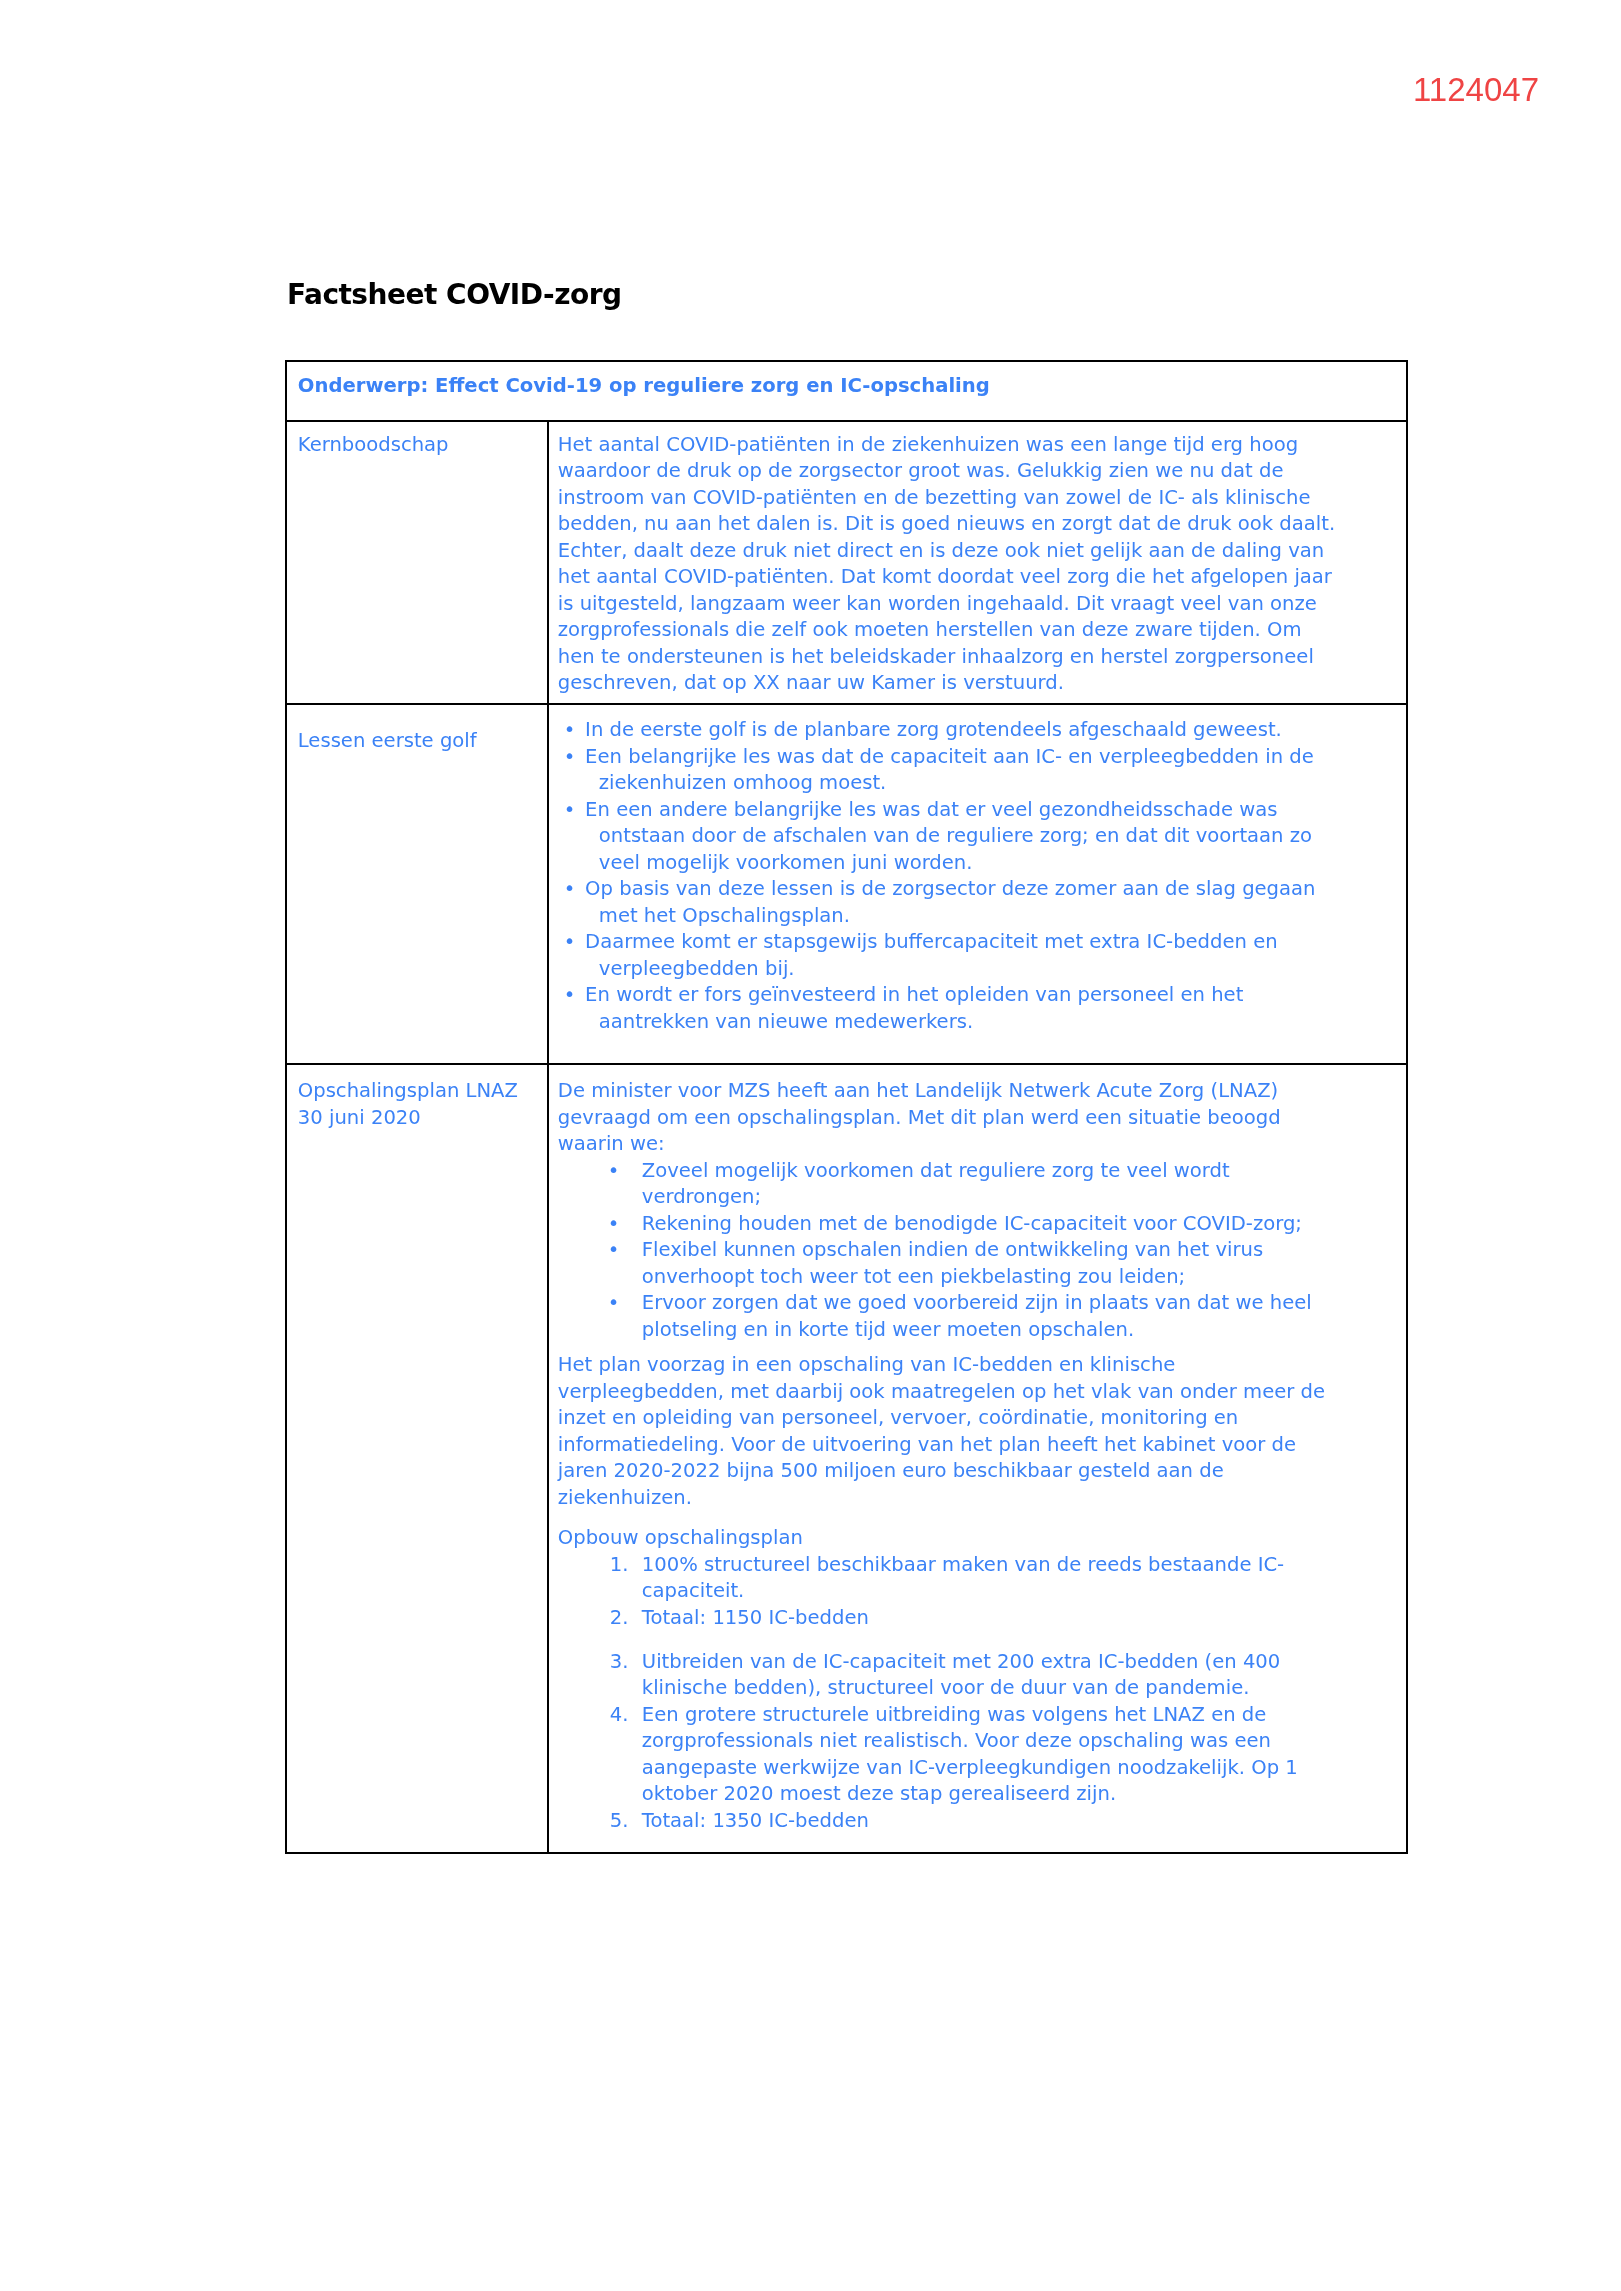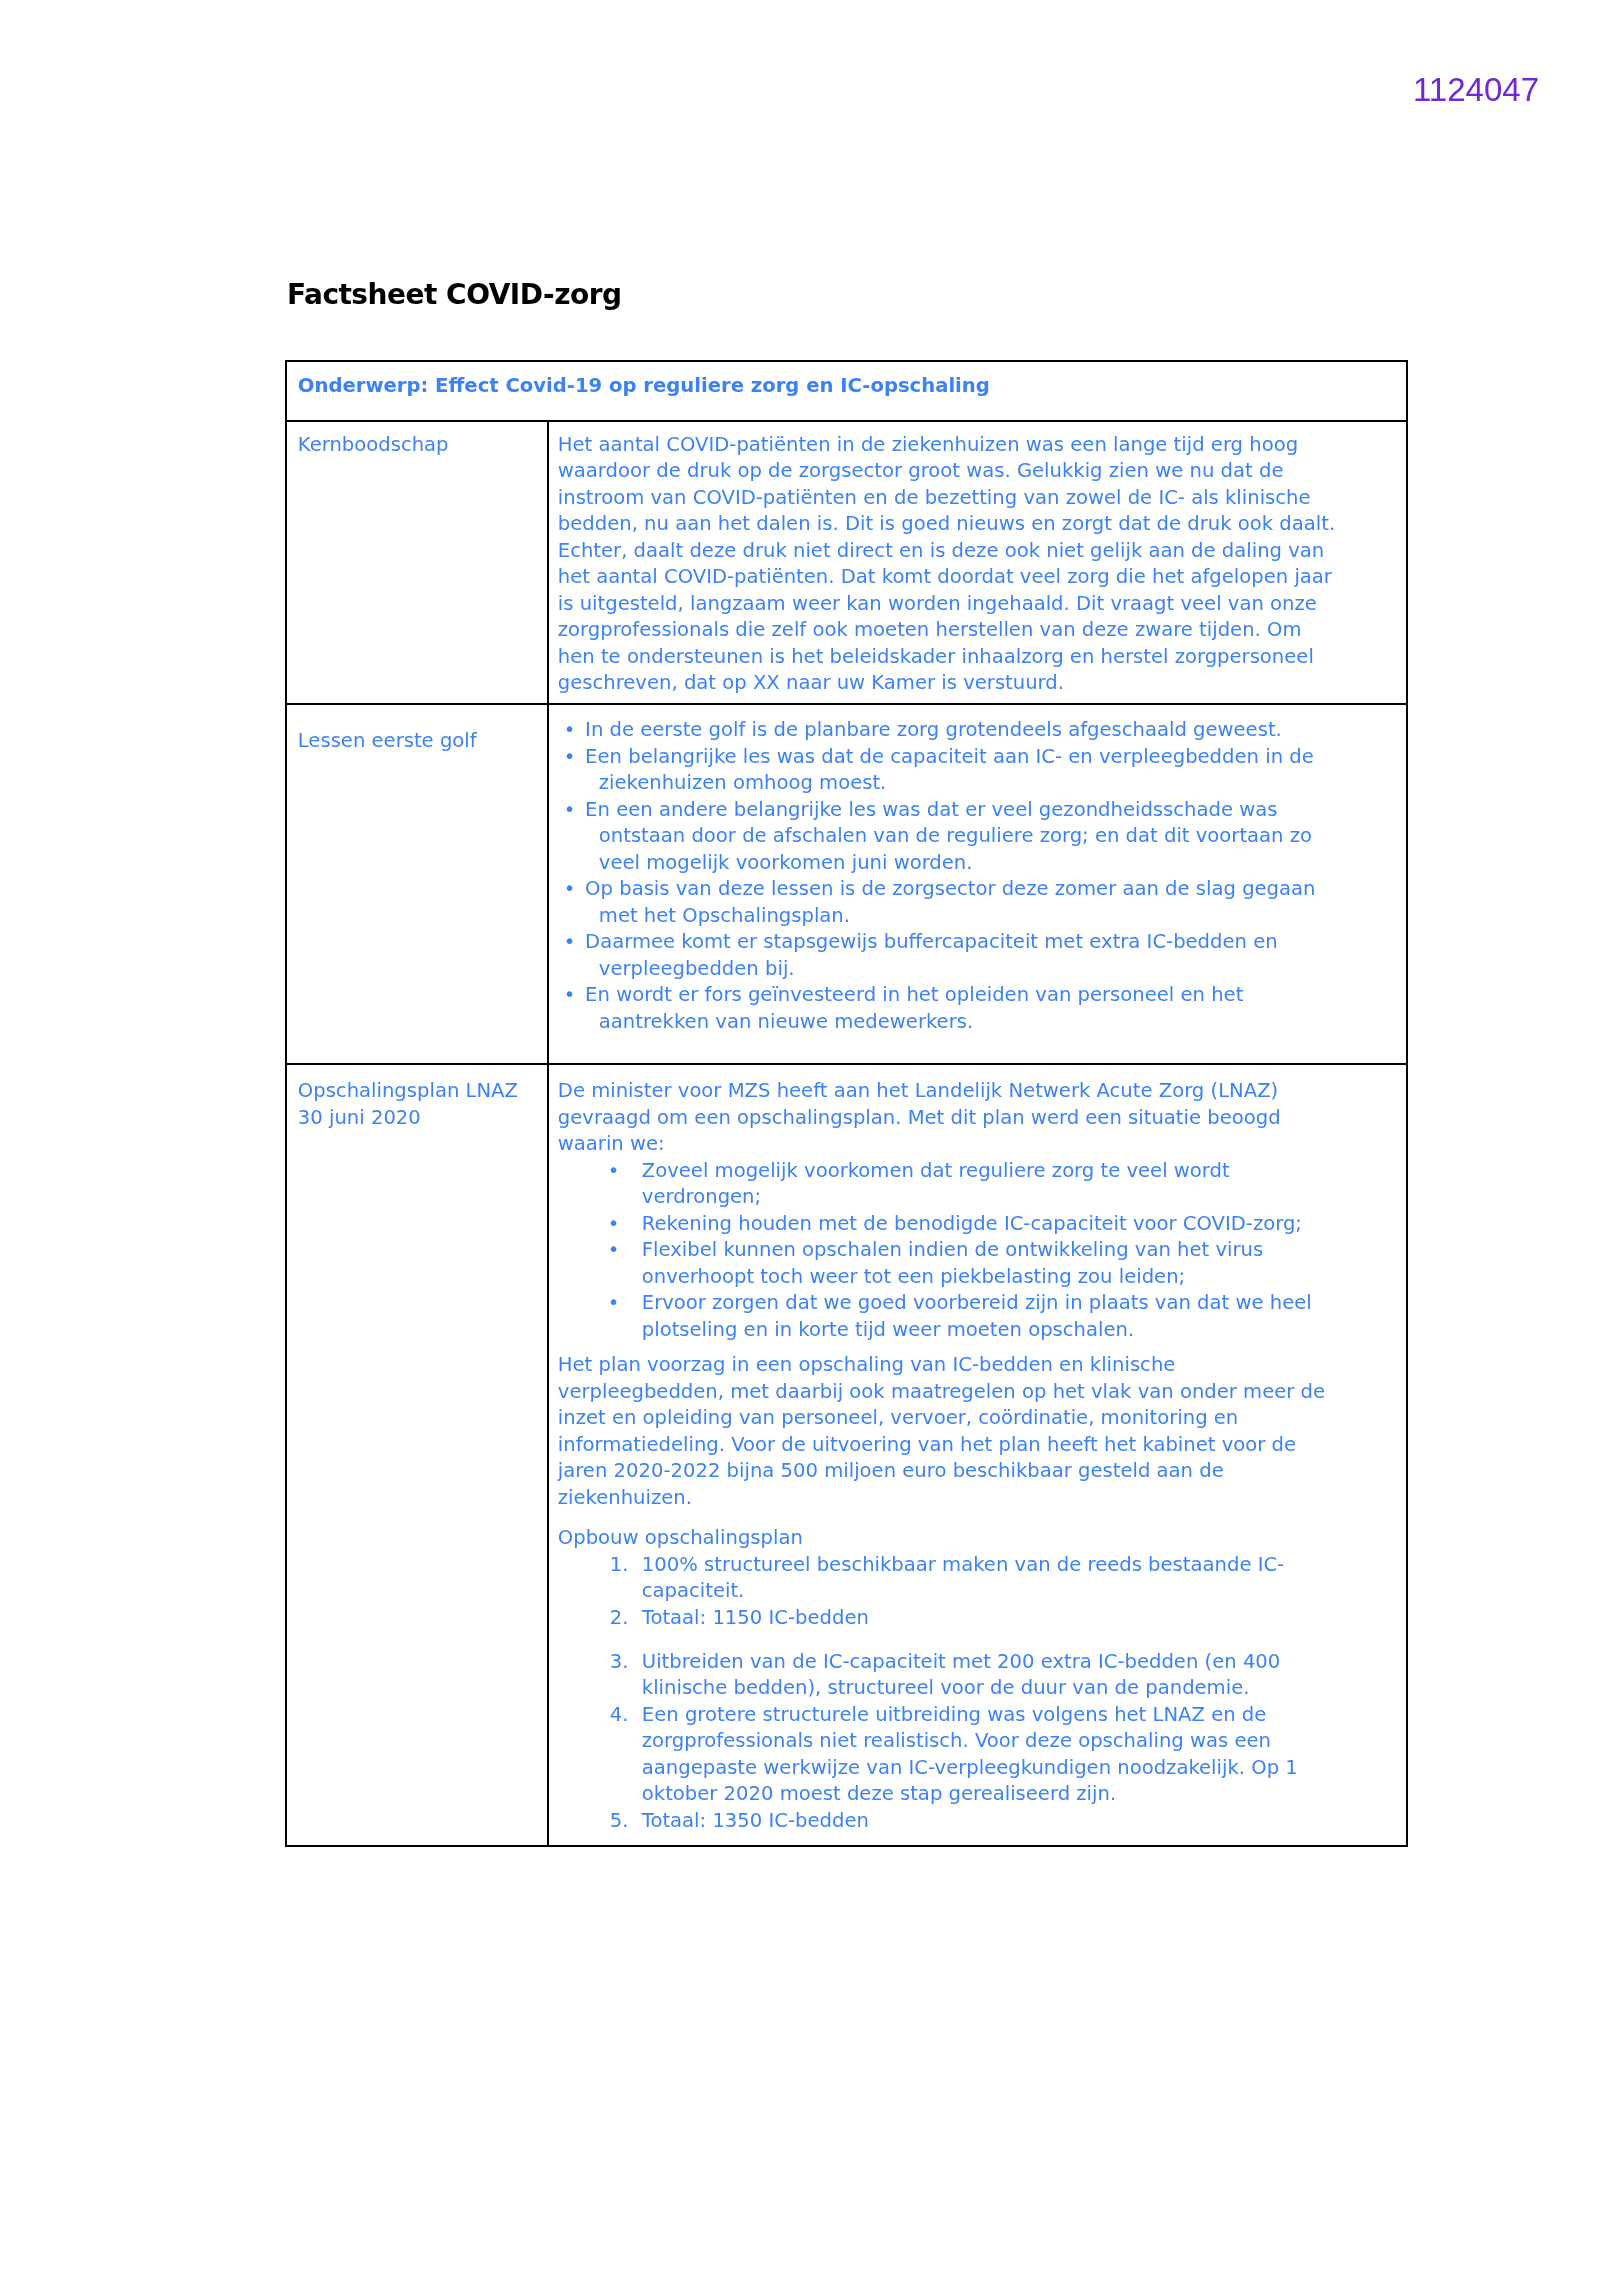--- a/index.html
+++ b/index.html
@@ -11,21 +11,21 @@
     font-family: "DejaVu Sans", sans-serif;
     color: #000000;
     overflow: hidden;
   }
   .doc-number {
     position: absolute;
     top: 71px;
     right: 82px;
     font-family: "Liberation Sans", sans-serif;
     font-size: 33px;
-    color: #6d28d9;
+    color: #ef4444;
   }
   .title {
     position: absolute;
     left: 287px;
     top: 278px;
     margin: 0;
     font-size: 28px;
     font-weight: bold;
     letter-spacing: -0.5px;
     color: #000;
@@ -58,21 +58,21 @@
   td.label-cell {
     padding: 9.8px 9.8px 5.9px 10.8px;
     white-space: pre-line;
   }
   td.label-cell.pad13 { padding-top: 23px; }
   td.label-cell.pad14 { padding-top: 13.7px; }
   td.content-cell {
     padding: 9.8px 7.8px 5.9px 8.8px;
   }
   td.content-cell.pad13 { padding-top: 12.7px; padding-bottom: 27.4px; }
-  td.content-cell.pad14 { padding-top: 13.7px; padding-bottom: 11px; border-radius: 11px; }
+  td.content-cell.pad14 { padding-top: 13.7px; padding-bottom: 18px; border-radius: 11px; }
   .prewrap { white-space: pre-line; }
   .bullet {
     position: relative;
     white-space: pre-line;
   }
   .bullet .mark {
     position: absolute;
     top: 0;
     font-size: 19.6px;
   }

